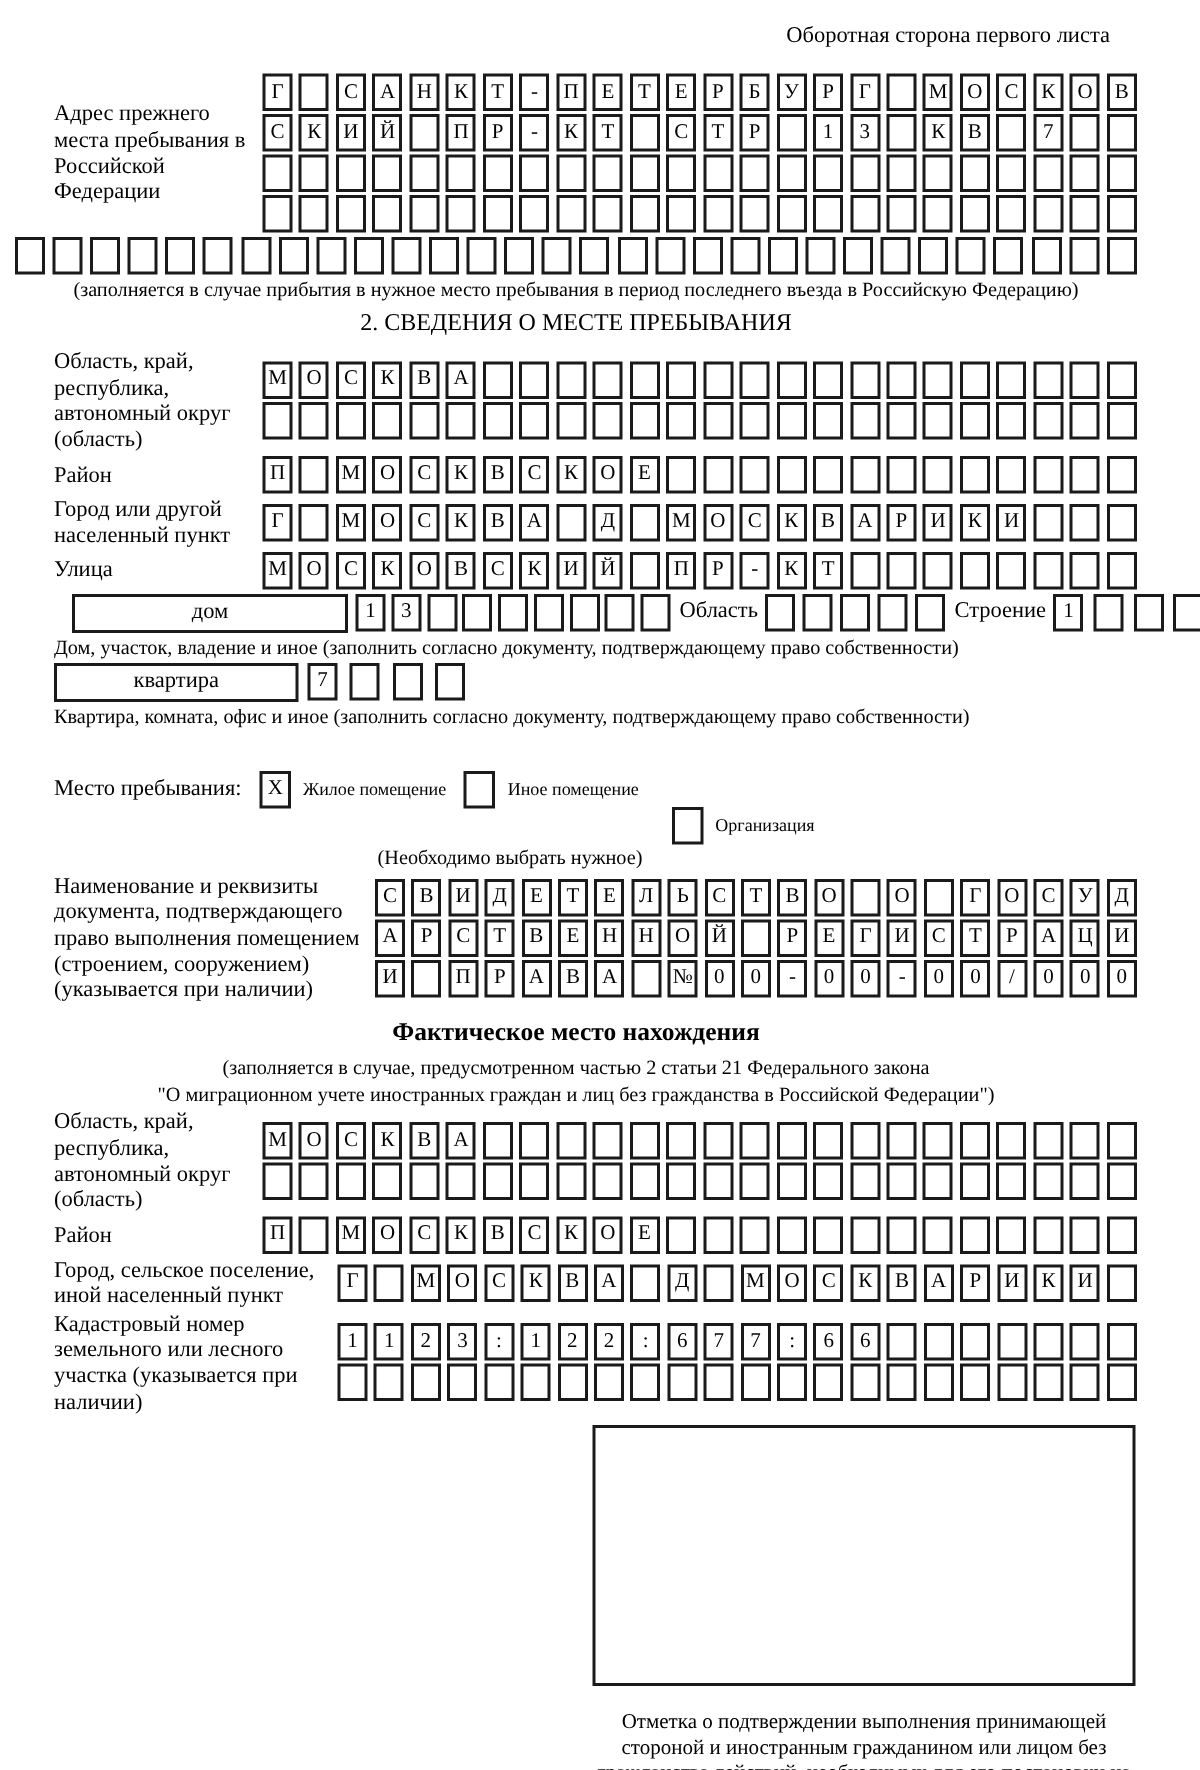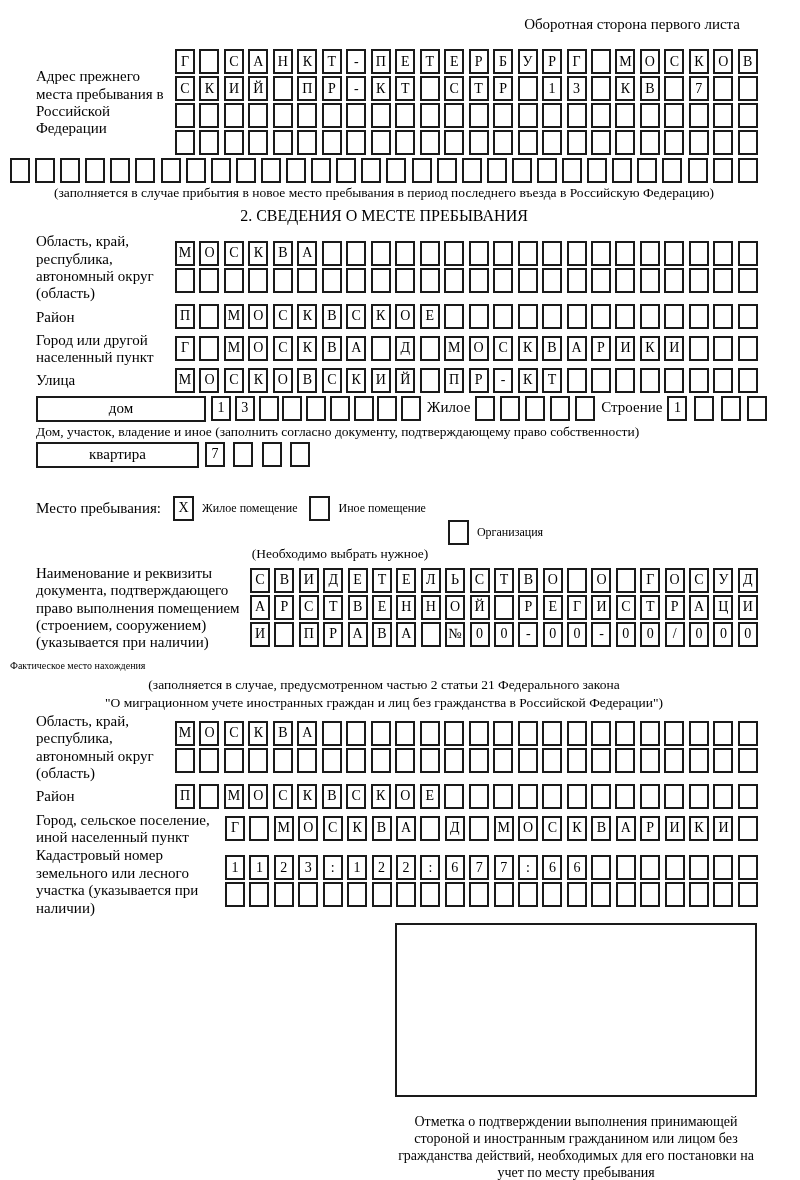--- a/index.html
+++ b/index.html
@@ -26,28 +26,28 @@
     width:20px; height:25px; border:2px solid #1a1a1a;
     display:inline-flex; align-items:center; justify-content:center;
     font-size:14px; line-height:1; flex-shrink:0; background:#fff;
   }
   .fullrow { margin:0 0 2px 0; }
 
   .note { font-size:13.5px; text-align:center; margin-bottom:2px; line-height:1.2; }
   .note-left { font-size:13.5px; padding-left:26px; margin:1px 0 2px 0; line-height:1.2; }
 
   .sec-title { font-size:16px; font-weight:normal; text-align:center; margin:6px 0 8px 0; }
-  .sub-title { font-size:10px; font-weight:normal; margin:8px 0 6px 0; }
+  .sub-title { font-size:17px; font-weight:bold; text-align:center; margin:8px 0 6px 0; }
 
   .domrow { display:flex; align-items:flex-start; margin:1px 0 2px 0; }
   .widebox {
     height:26px; border:2px solid #1a1a1a; display:flex;
     align-items:center; justify-content:center; font-size:15px; flex-shrink:0;
   }
-  .dom-box { width:170px; margin-left:26px; }
+  .dom-box { width:184px; margin-left:38px; }
   .kv-box { width:163px; margin-left:26px; }
   .seg { display:flex; justify-content:space-between; flex-shrink:0; margin-left:5px; }
   .seg1 { width:210px; }
   .seg2 { width:120px; }
   .seg3 { width:100px; }
   .seg-kv { width:105px; margin-left:6px; }
   .inline-lbl { font-size:15px; margin-left:6px; white-space:nowrap; padding-top:3px; }
 
   .stayrow { display:flex; align-items:center; margin:4px 0 1px 0; }
   .stay-lbl { font-size:15px; padding-left:26px; }
@@ -211,21 +211,21 @@
       <span class="cell"></span>
       <span class="cell"></span>
       <span class="cell"></span>
       <span class="cell"></span>
       <span class="cell"></span>
       <span class="cell"></span>
       <span class="cell"></span>
       <span class="cell"></span>
       <span class="cell"></span>
     </div>
-  <div class="note">(заполняется в случае прибытия в новое место пребывания в период последнего въезда в Российскую Федерацию)</div>
+  <div class="note">(заполняется в случае прибытия в нужное место пребывания в период последнего въезда в Российскую Федерацию)</div>
 
   <div class="sec-title">2. СВЕДЕНИЯ О МЕСТЕ ПРЕБЫВАНИЯ</div>
 
   <div class="frow">
     <div class="lbl w165">Область, край, республика, автономный округ (область)</div>
     <div class="stack">
       <div class="cells">
           <span class="cell">М</span>
           <span class="cell">О</span>
           <span class="cell">С</span>
@@ -376,21 +376,21 @@
         <span class="cell">1</span>
         <span class="cell">3</span>
         <span class="cell"></span>
         <span class="cell"></span>
         <span class="cell"></span>
         <span class="cell"></span>
         <span class="cell"></span>
         <span class="cell"></span>
         <span class="cell"></span>
       </div>
-    <div class="inline-lbl">Жилое</div>
+    <div class="inline-lbl">Область</div>
     <div class="seg seg2">
         <span class="cell"></span>
         <span class="cell"></span>
         <span class="cell"></span>
         <span class="cell"></span>
         <span class="cell"></span>
       </div>
     <div class="inline-lbl">Строение</div>
     <div class="seg seg3">
         <span class="cell">1</span>
@@ -403,20 +403,21 @@
 
   <div class="domrow mt2">
     <div class="widebox kv-box">квартира</div>
     <div class="seg seg-kv">
         <span class="cell">7</span>
         <span class="cell"></span>
         <span class="cell"></span>
         <span class="cell"></span>
       </div>
   </div>
+  <div class="note-left">Квартира, комната, офис и иное (заполнить согласно документу, подтверждающему право собственности)</div>
 
   <div class="stayrow">
     <span class="stay-lbl">Место пребывания:</span>
     <span class="opt">
       <span class="cb">X</span>
       <span class="optlbl">Жилое помещение</span>
     </span>
     <span class="opt">
       <span class="cb"></span>
       <span class="optlbl">Иное помещение</span>

